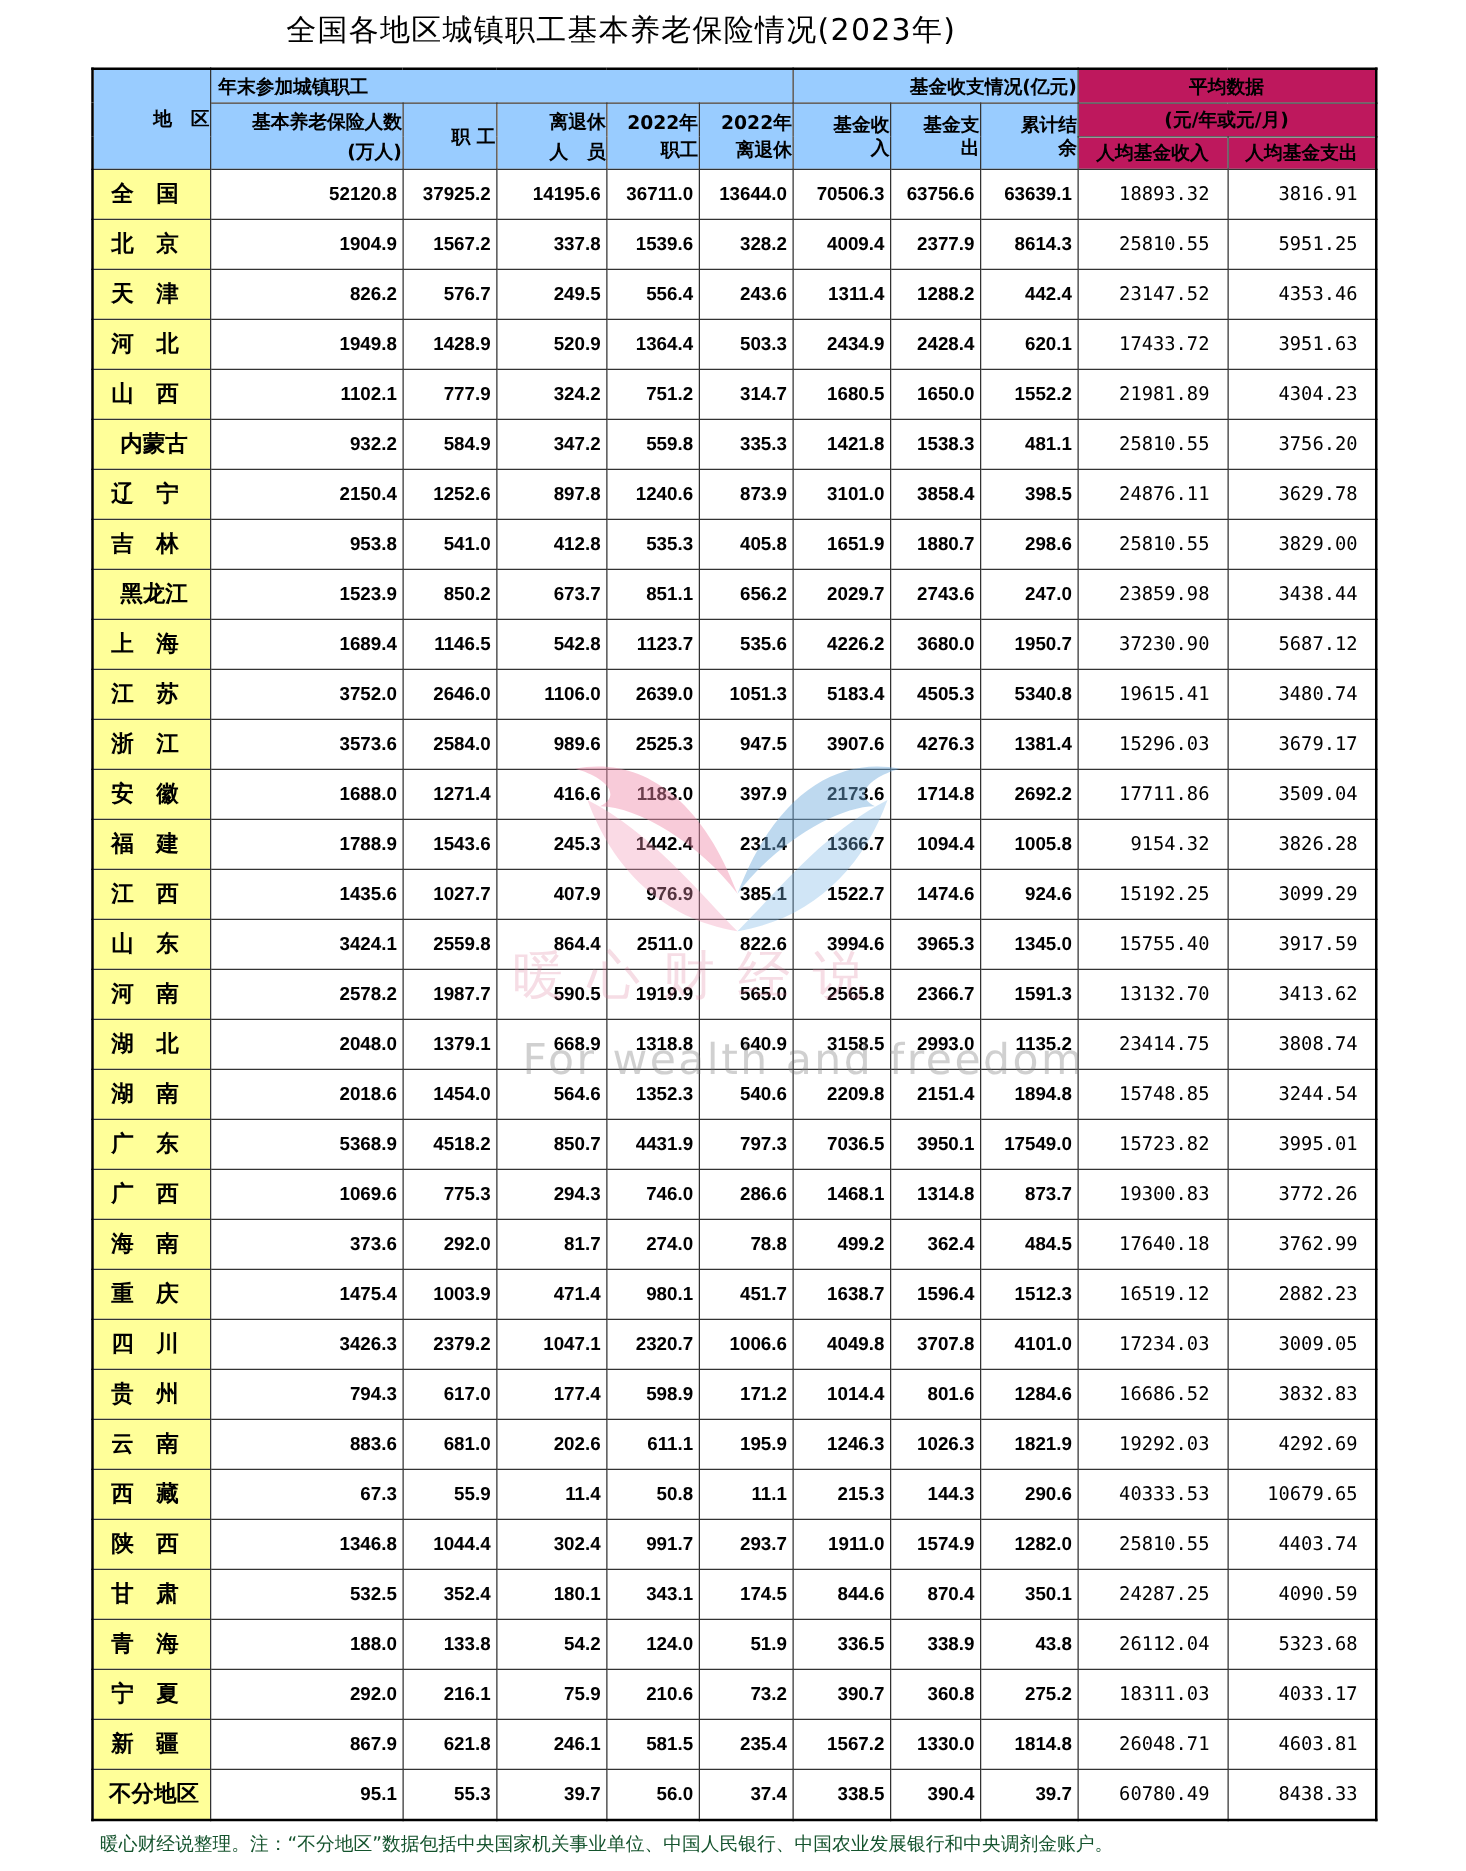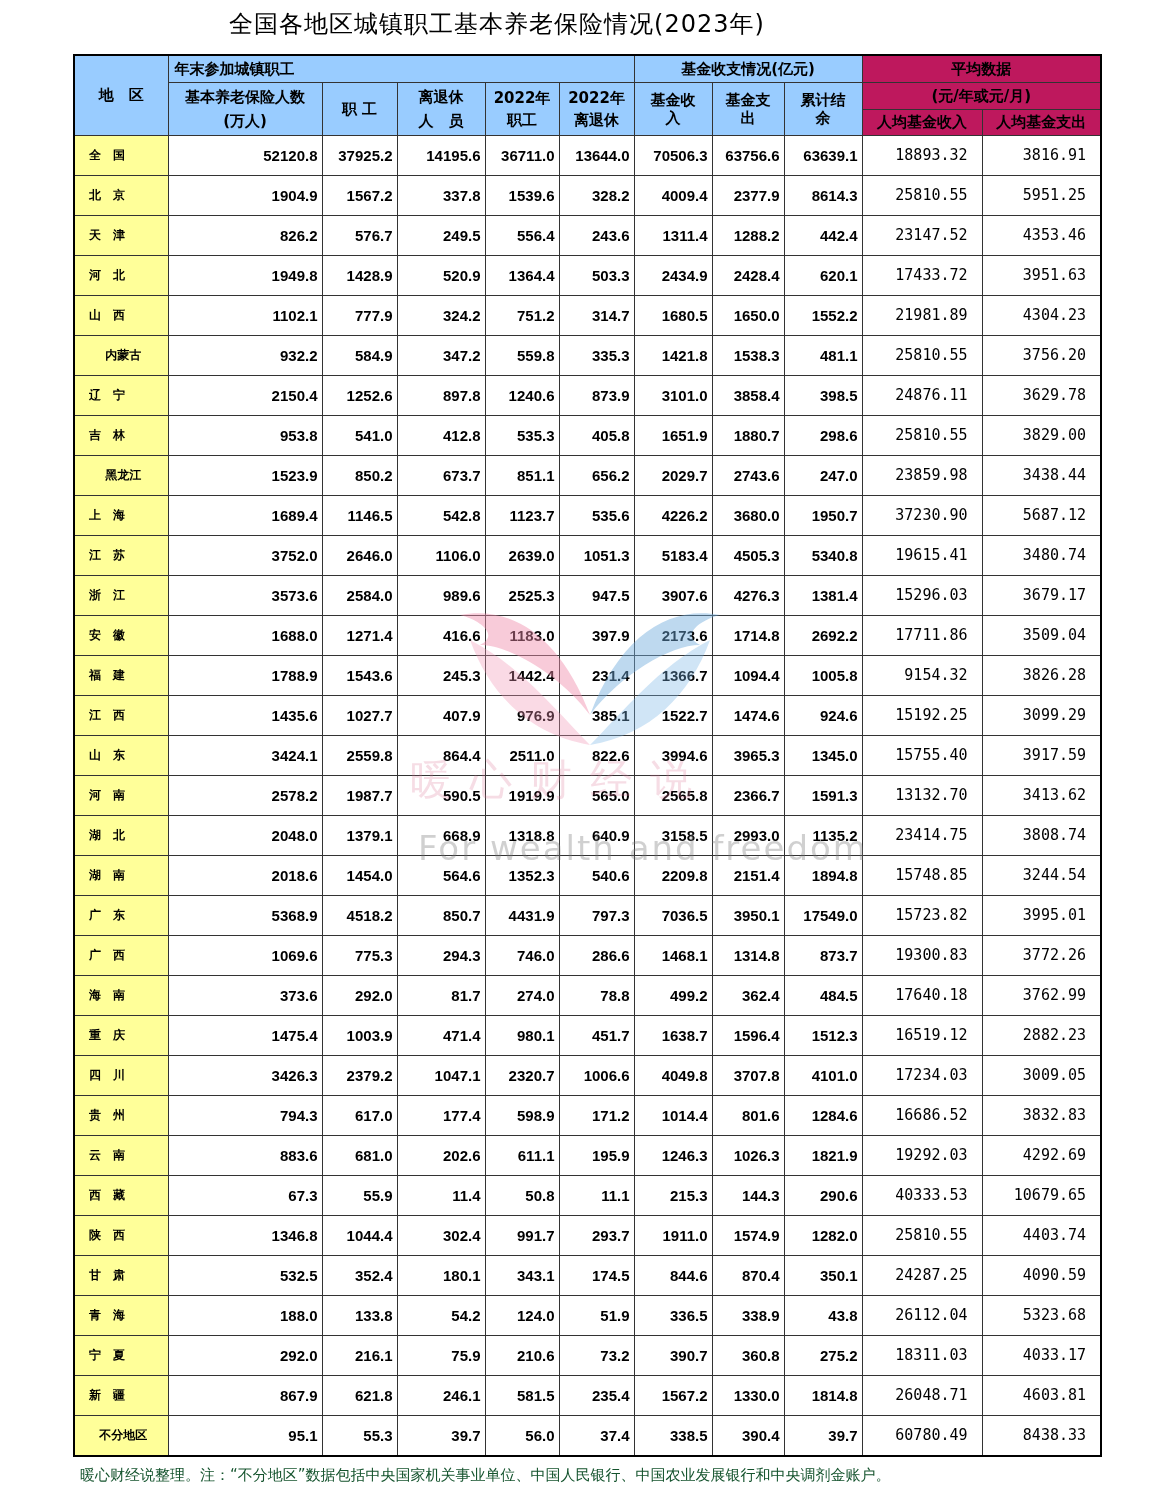--- a/index.html
+++ b/index.html
@@ -1,23 +1,23 @@
 <!DOCTYPE html>
 <html><head>
 <meta charset="utf-8">
 <style>
   html,body{margin:0;padding:0;background:#ffffff;}
   body{width:1173px;height:1497px;position:relative;overflow:hidden;font-family:"DejaVu Sans","Liberation Sans",sans-serif;color:#000;}
   .title{position:absolute;left:0;top:8px;width:994px;text-align:center;font-size:24px;font-family:"DejaVu Sans",sans-serif;letter-spacing:1px;}
   table.main{position:absolute;left:73px;top:54px;border-collapse:collapse;table-layout:fixed;width:1022px;border:2px solid #000;}
   table.main td{border:1px solid #333;padding:0;overflow:hidden;white-space:nowrap;}
-  .h-blue{background:#99ccff;font-weight:bold;font-size:15px;text-align:center;line-height:18px;}
+  .h-blue{background:#99ccff;font-weight:bold;font-size:15px;text-align:right;line-height:18px;}
   .h-yellow{background:#be185d;font-weight:bold;font-size:15px;text-align:center;line-height:18px;}
   .h-left{text-align:left;padding-left:6px !important;margin-left:22px;}
-  .region{background:#ffff99;font-weight:bold;font-size:12px;text-align:left;padding-left:14px !important;letter-spacing:0;}
+  .region{background:#ffff99;font-weight:bold;font-size:18px;text-align:left;padding-left:14px !important;letter-spacing:0;}
   .region.wide{padding-left:4px !important;text-align:center;}
   .num{font-family:"Liberation Sans",sans-serif;font-weight:bold;font-size:15px;text-align:right;padding-right:4px !important;}
   .avg{font-family:"DejaVu Sans Mono","Liberation Mono",monospace;font-size:15px;text-align:right;padding-right:14px !important;}
   tr.data td{height:39px;}
   .footnote{position:absolute;left:80px;top:1466px;font-size:15px;color:#14532d;}
   .wm{position:absolute;pointer-events:none;}
   .wm-text{position:absolute;left:410px;top:752px;font-size:42px;color:rgba(220,120,150,0.25);font-family:"DejaVu Serif",serif;letter-spacing:18px;}
   .wm-en{position:absolute;left:390px;top:828px;font-size:34px;color:rgba(120,120,120,0.35);letter-spacing:2px;font-family:"DejaVu Sans",sans-serif;margin-left:28px;}
 </style>
 </head>

